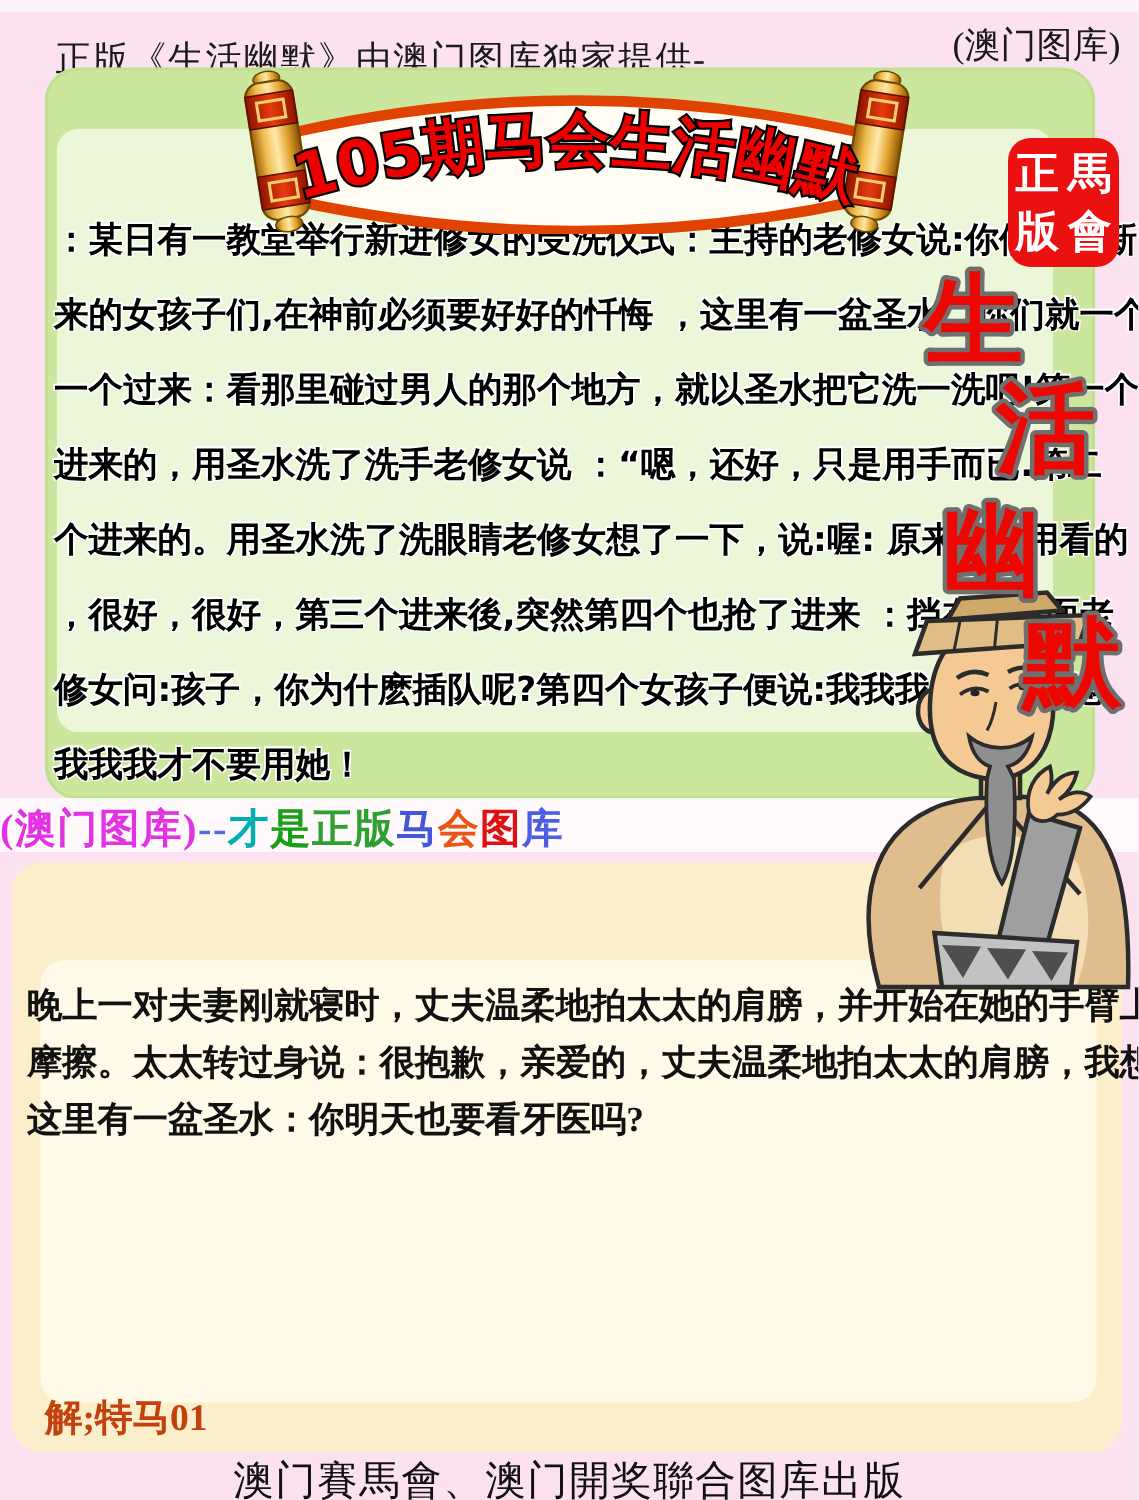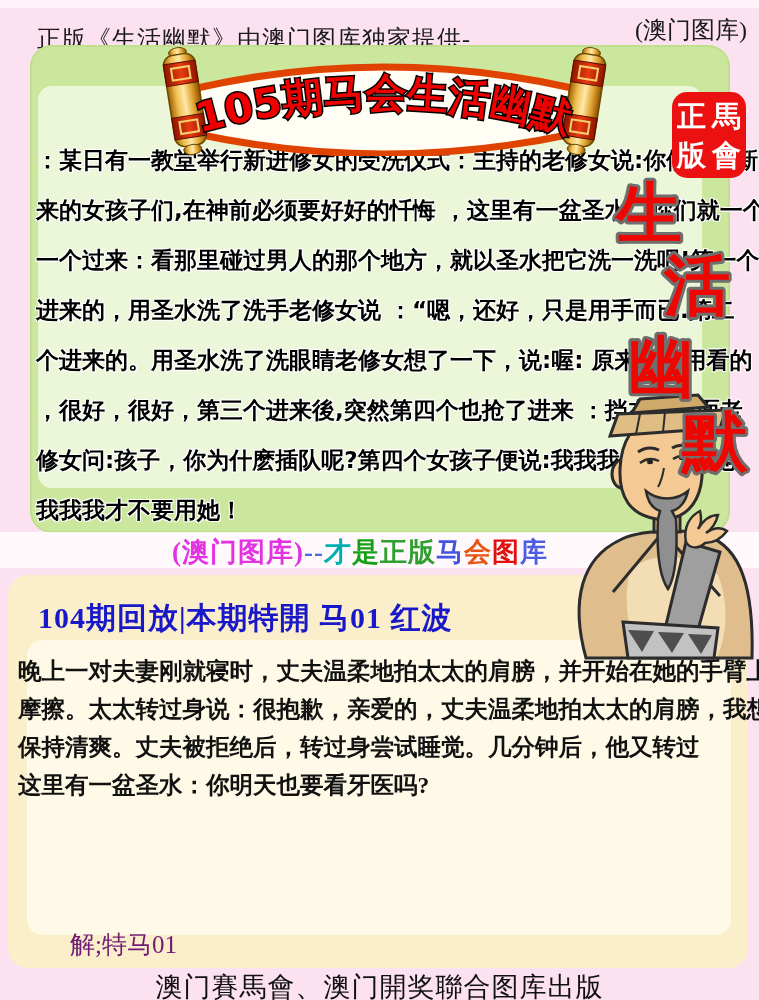--- a/index.html
+++ b/index.html
@@ -35,33 +35,33 @@
 
   .vtitle-svg{position:absolute;left:598px;top:158px;width:161px;height:330px;z-index:7;}
   .vtitle-svg text{font-family:"DejaVu Sans","Liberation Sans",sans-serif;font-weight:bold;
                    fill:#ee0700;stroke:#6f6f6f;stroke-width:6px;paint-order:stroke;stroke-linejoin:round;
                    font-size:66px;}
 
   .cartoon-svg{position:absolute;left:568px;top:390px;width:191px;height:275px;z-index:6;}
 
   
   .mid-band{position:absolute;left:0;top:532px;width:759px;height:36px;background:rgba(255,255,255,.8);z-index:2;}
-  .mid-line{position:absolute;left:0;top:534px;width:720px;text-align:center;z-index:3;
+  .mid-line{position:absolute;left:0;top:534px;width:720px;text-align:left;z-index:3;
             font-size:27px;font-weight:bold;letter-spacing:1px;}
 
   
   .cream-outer{position:absolute;left:8px;top:575px;width:740px;height:393px;background:#fbeecb;border-radius:20px;}
   .cream-inner{position:absolute;left:27px;top:640px;width:704px;height:295px;background:#fffae7;border-radius:16px;}
 
   .lower-header{position:absolute;left:38px;top:598px;z-index:3;color:#1818c8;font-weight:bold;
                 font-size:30px;letter-spacing:1px;white-space:nowrap;}
   .lower-joke{position:absolute;left:18px;top:652px;width:716px;z-index:3;color:#111;
               font-weight:bold;font-size:23.5px;}
   .lower-joke .jline{height:38px;line-height:38px;white-space:nowrap;}
-  .answer-line{position:absolute;left:30px;top:928px;z-index:3;color:#701a75;font-weight:normal;font-size:25px;margin-left:40px;}
+  .answer-line{position:absolute;left:30px;top:928px;z-index:3;color:#c2410c;font-weight:bold;font-size:25px;}
 
   
   .footer-bar{position:absolute;left:0;top:963px;width:612px;height:37px;}
   .footer-bar .txt{position:absolute;left:0;top:6px;width:759px;text-align:center;color:#111;font-size:27px;letter-spacing:1px;}
 </style>
 </head>
 <body>
 
 <div id="page">
 
@@ -158,25 +158,23 @@
     <path d="M96,78 Q94,90 90,97" stroke="#2c2c2c" stroke-width="2" fill="none"></path>
     <path d="M78,101 C80,113 86,119 92,121 L90,129 C88,170 94,190 100,199 C106,189 110,167 108,129 L104,121 C112,119 118,111 120,101 C108,111 90,111 78,101 Z" fill="#8f8f8f" stroke="#2c2c2c" stroke-width="2.5"></path>
     <path d="M118,152 C115,137 122,126 132,121 C134,129 133,135 130,139 C136,129 142,125 150,125 C148,133 144,139 138,143 C146,137 154,137 159,141 C153,149 145,153 137,153 C131,159 122,159 118,152 Z" fill="#f4c993" stroke="#2c2c2c" stroke-width="2.5"></path>
   </svg>
 
   <div class="mid-band"></div>
   <div class="mid-line"><span style="color: rgb(226, 51, 226);">(澳门图库)</span><span style="color: rgb(75, 109, 224);">--</span><span style="color: rgb(0, 176, 176);">才</span><span style="color: rgb(21, 160, 21);">是</span><span style="color: rgb(47, 159, 47);">正</span><span style="color: rgb(47, 159, 47);">版</span><span style="color: rgb(68, 85, 221);">马</span><span style="color: rgb(232, 85, 21);">会</span><span style="color: rgb(224, 17, 17);">图</span><span style="color: rgb(75, 95, 224);">库</span></div>
 
   <div class="cream-outer"></div>
   <div class="cream-inner"></div>
-  <div class="lower-header">104期回放|本期特開  马01  红波</div>
   <div class="lower-joke">
       <div class="jline">晚上一对夫妻刚就寝时，丈夫温柔地拍太太的肩膀，并开始在她的手臂上</div>
       <div class="jline">摩擦。太太转过身说：很抱歉，亲爱的，丈夫温柔地拍太太的肩膀，我想</div>
-      <div class="jline">保持清爽。丈夫被拒绝后，转过身尝试睡觉。几分钟后，他又转过</div>
       <div class="jline">这里有一盆圣水：你明天也要看牙医吗?</div>
     </div>
   <div class="answer-line">解;特马01</div>
 
   <div class="footer-bar">
     <div class="txt">澳门賽馬會、澳门開奖聯合图库出版</div>
   </div>
 
 </div>
 

